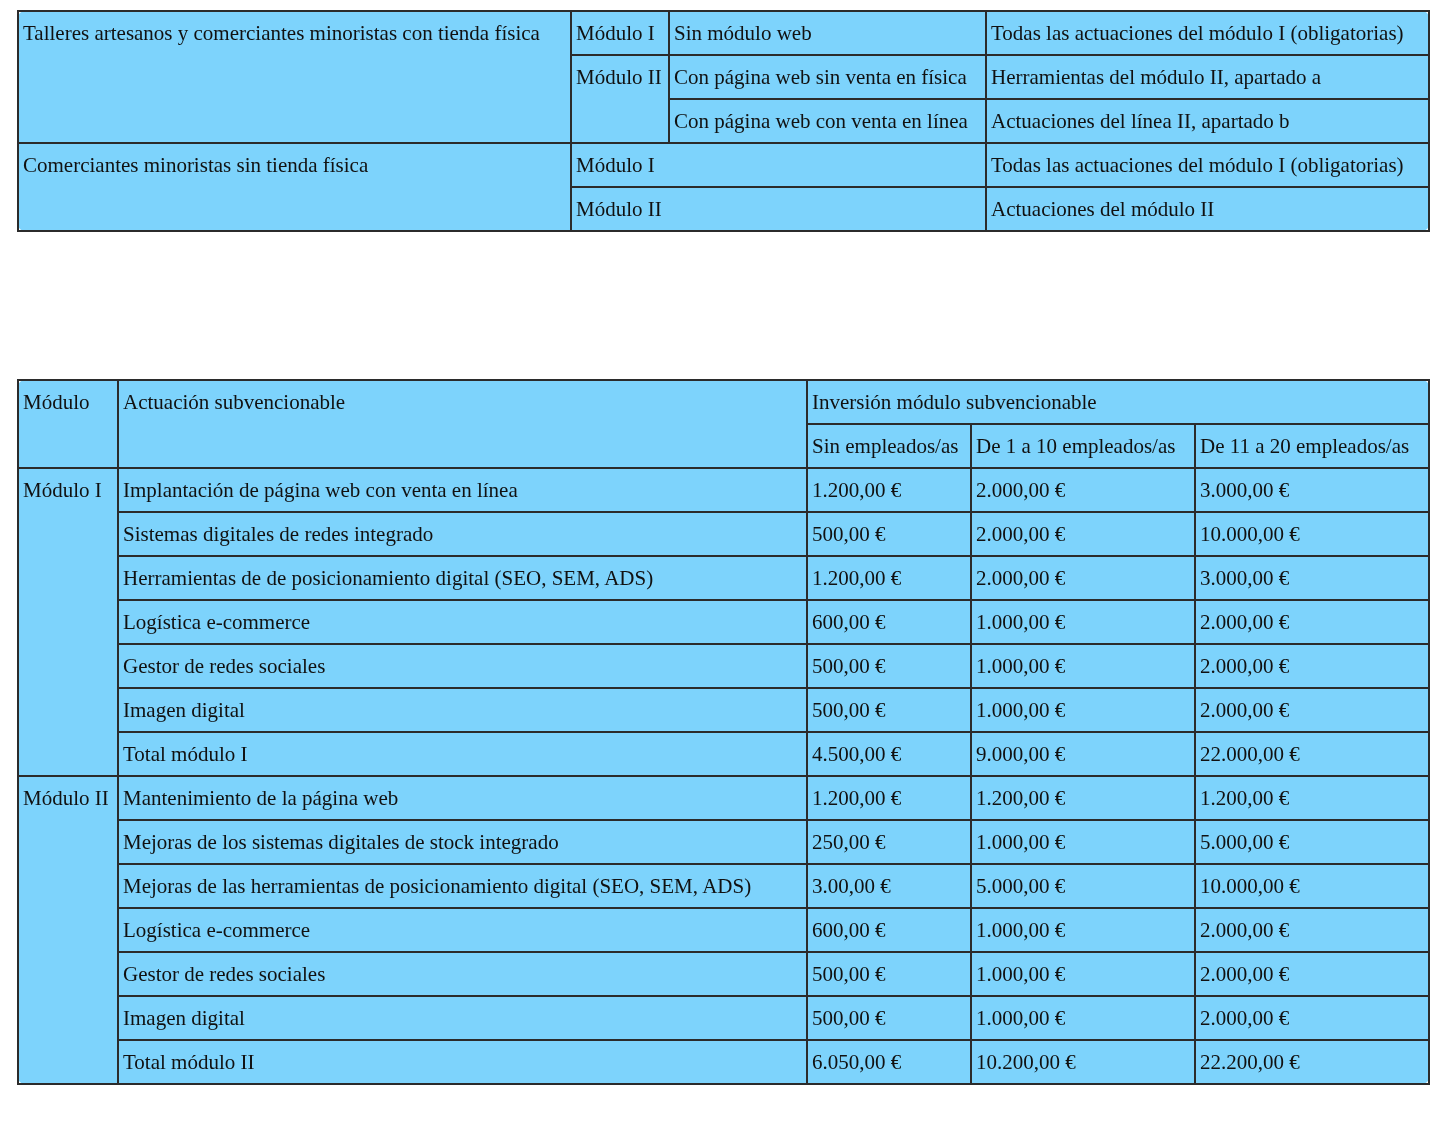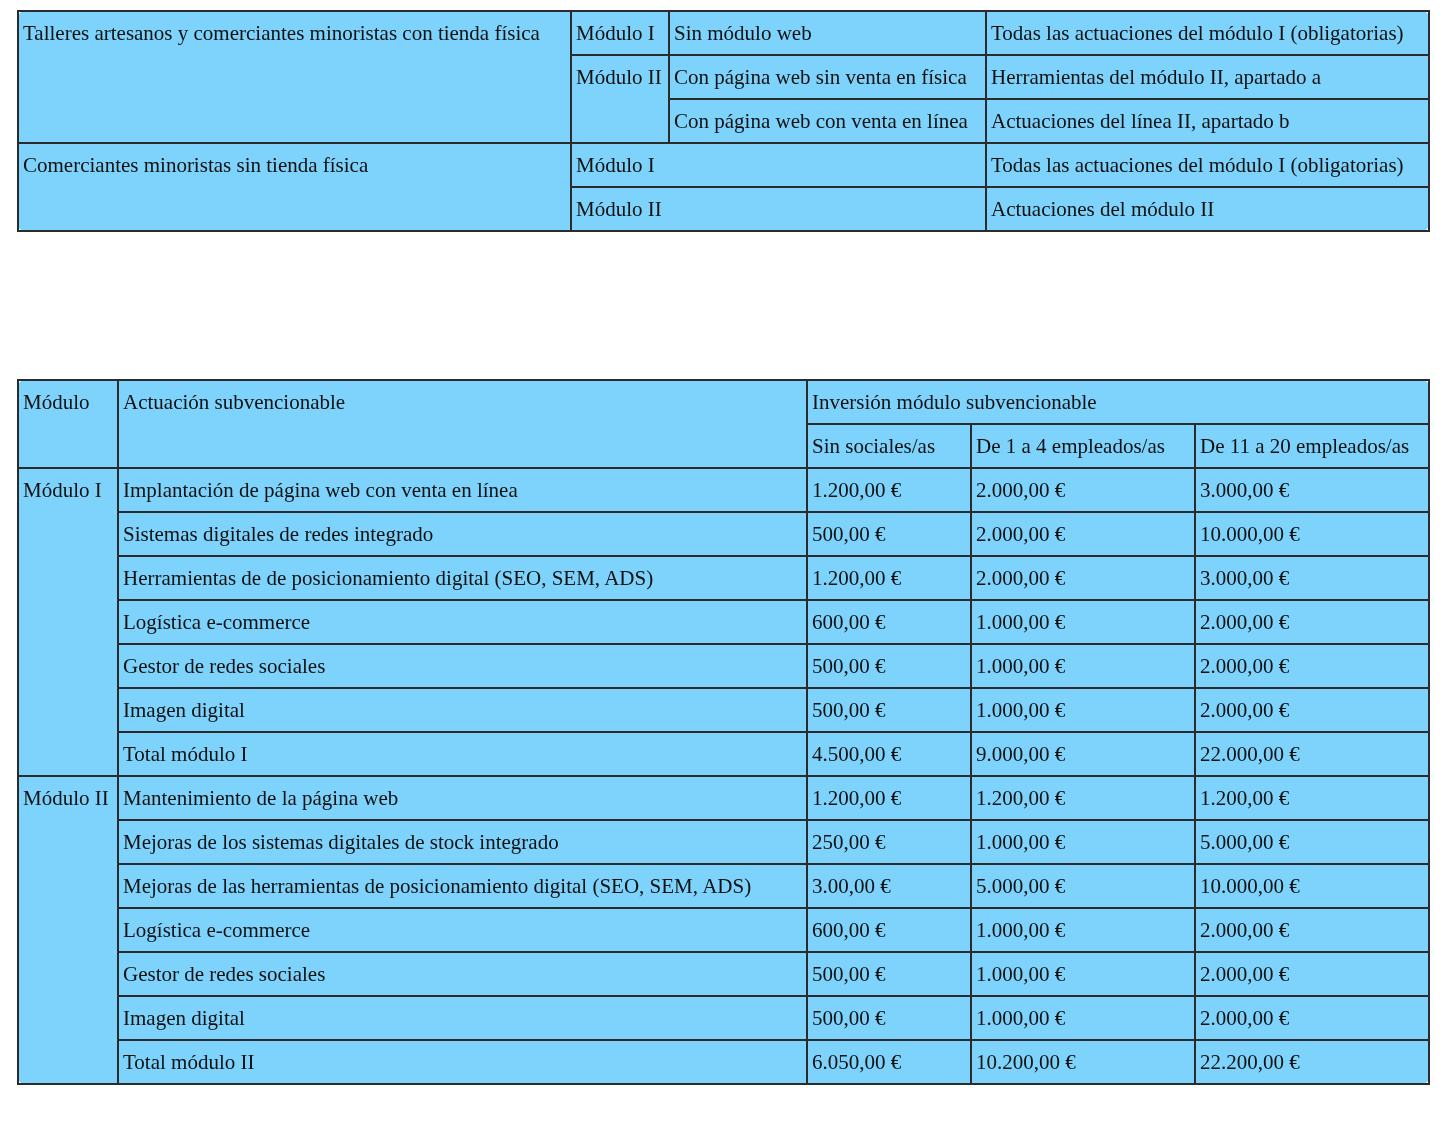--- a/index.html
+++ b/index.html
@@ -59,22 +59,22 @@
       <col style="width:224px">
       <col style="width:234px">
   </colgroup>
   <thead>
     <tr>
       <td rowspan="2">Módulo</td>
       <td rowspan="2">Actuación subvencionable</td>
       <td colspan="3">Inversión módulo subvencionable</td>
     </tr>
     <tr>
-      <td>Sin sociales/as</td>
-      <td>De 1 a 4 empleados/as</td>
+      <td>Sin empleados/as</td>
+      <td>De 1 a 10 empleados/as</td>
       <td>De 11 a 20 empleados/as</td>
     </tr>
   </thead>
   <tbody id="t2body">
       <tr>
         <td rowspan="7" class="nowrap">Módulo I</td>
         <td>Implantación de página web con venta en línea</td>
         <td>1.200,00 €</td>
         <td>2.000,00 €</td>
         <td>3.000,00 €</td>

